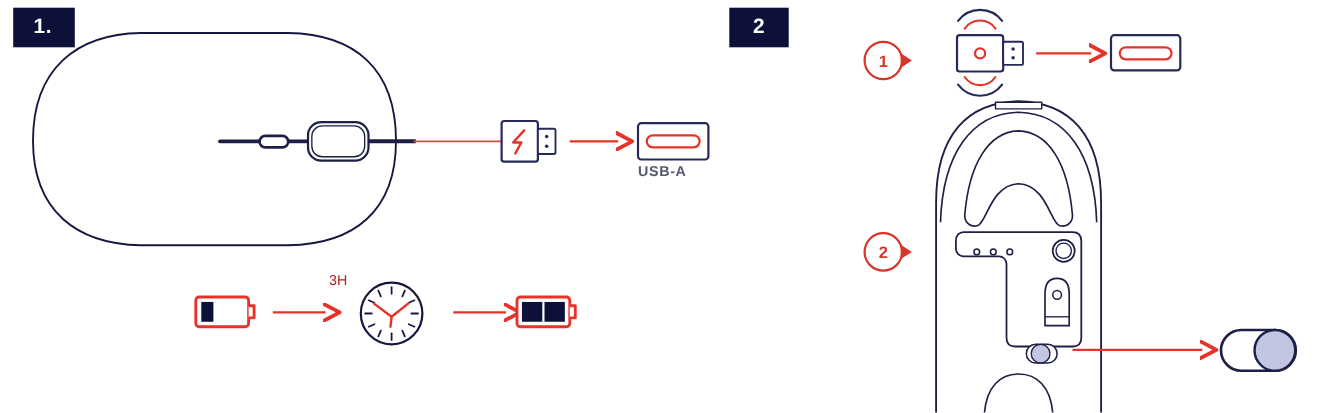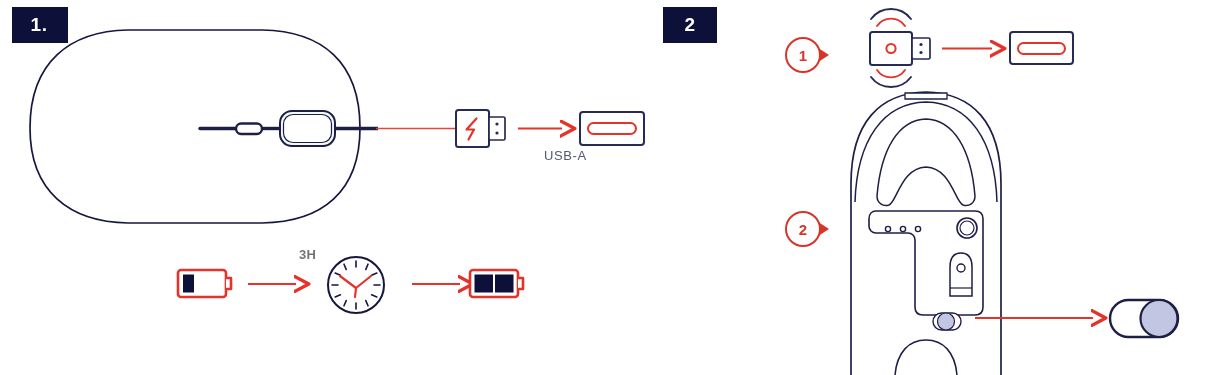--- a/index.html
+++ b/index.html
@@ -60,26 +60,26 @@
 
   .lbl {
     position: absolute;
     color: #55586e;
     font-size: 13px;
     letter-spacing: 0.6px;
     white-space: nowrap;
   }
   .lbl-dark {
     position: absolute;
-    color: #737373;
-    font-weight: bold;
+    color: #b91c1c;
+    font-weight: normal;
     font-size: 13px;
     white-space: nowrap;
   }
-  #usba-label-1 { left: 544px; top: 148px; }
+  #usba-label-1 { left: 580px; top: 148px; font-weight: bold; }
   #hours-label  { left: 299px; top: 247px; font-size: 13px; letter-spacing: 0.2px;}
 </style>
 </head>
 <body>
 
 <div class="sheet">
 
   <div class="panel" id="panel-1">
 
     <div class="step-badge" id="badge-1">1.</div>

